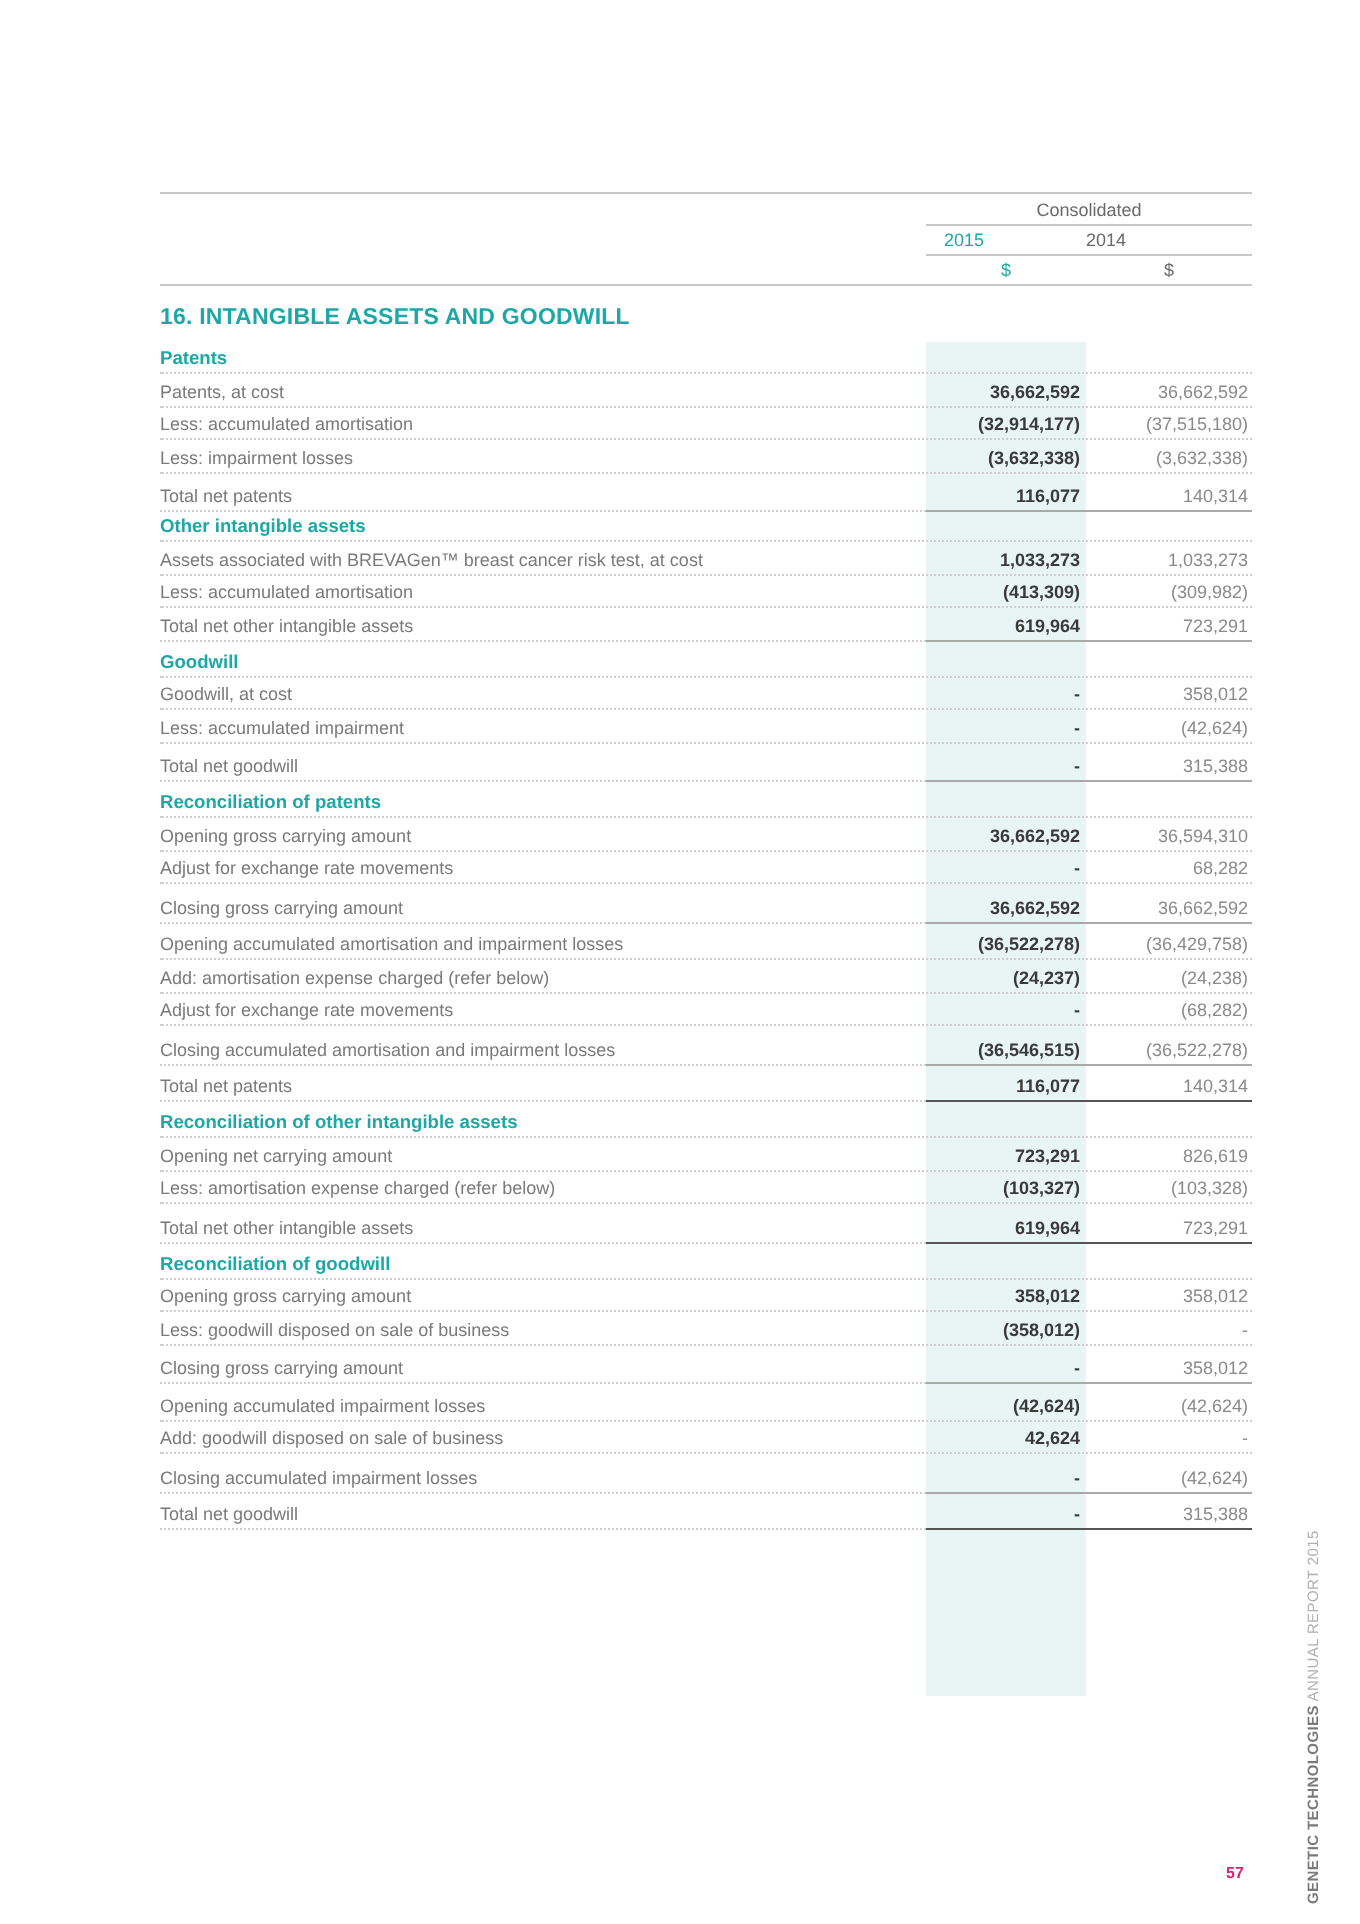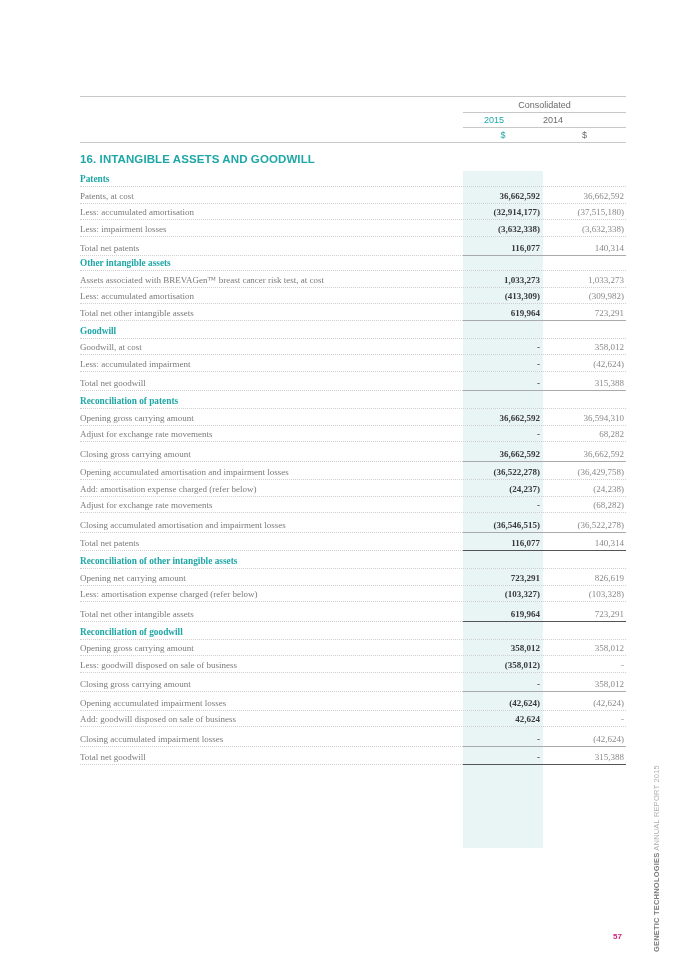--- a/index.html
+++ b/index.html
@@ -5,35 +5,35 @@
   html, body { margin:0; padding:0; background:#ffffff; }
   body { width:680px; height:962px; position:relative; overflow:hidden;
          font-family:"Liberation Sans", sans-serif; color:#7a7a7a; }
   .page { position:absolute; left:0; top:0; width:680px; height:850px; }
 
   
   .hdr { position:absolute; left:80px; top:96px; width:546px; }
   .hdr-topline { position:absolute; left:0; top:0; width:546px; border-top:1px solid #c8c8c8; }
   .hdr-cons { position:absolute; left:383px; top:4px; width:163px; text-align:center; font-size:9px; color:#6a6a6a; }
   .hdr-line2 { position:absolute; left:383px; top:16px; width:163px; border-top:1px solid #c8c8c8; }
-  .hdr-y1 { position:absolute; left:374px; top:19px; width:80px; text-align:center; font-size:9px; color:#1ea7a7; }
+  .hdr-y1 { position:absolute; left:392px; top:19px; width:80px; font-size:9px; color:#1ea7a7; }
   .hdr-y2 { position:absolute; left:463px; top:19px; width:83px; text-align:left; font-size:9px; color:#6a6a6a; }
   .hdr-line3 { position:absolute; left:383px; top:31px; width:163px; border-top:1px solid #c8c8c8; }
   .hdr-c1 { position:absolute; left:383px; top:34px; width:80px; text-align:center; font-size:9px; color:#1ea7a7; }
   .hdr-c2 { position:absolute; left:463px; top:34px; width:83px; text-align:center; font-size:9px; color:#6a6a6a; }
   .hdr-line4 { position:absolute; left:0; top:46px; width:546px; border-top:1px solid #c8c8c8; }
 
   .title { position:absolute; left:80px; top:153px; font-size:11.5px; font-weight:bold; color:#1ea7a7; letter-spacing:0.1px; }
 
   
   .shade { position:absolute; left:463px; top:171px; width:80px; height:677px; background:#e9f5f5; }
 
   
   .tbl { position:absolute; left:80px; top:171px; width:546px; }
-  .row { position:relative; width:546px; height:15.5px; border-bottom:1px dotted #cfcfcf; font-size:9px;font-family:Liberation Serif, serif; }
+  .row { position:relative; width:546px; height:15.5px; border-bottom:1px dotted #cfcfcf; font-size:9px; }
   .row.sec { height:15px; }
   .row.gap { margin-top:3px; }
   .row .lbl { position:absolute; left:0; bottom:2px; white-space:nowrap; }
   .row .v1 { position:absolute; right:86px; bottom:2px; font-weight:bold; color:#3a3a3a; text-align:right; }
   .row .v2 { position:absolute; right:2px; bottom:2px; color:#8a8a8a; text-align:right; }
   .row.sec .lbl { color:#1ea7a7; font-weight:bold; font-size:9.3px; }
   .row.total { border-bottom:none; }
   .row.total::after { content:""; position:absolute; left:383px; right:0; bottom:-1px; border-bottom:1px solid #555; }
   .row.subtotal { border-bottom:none; }
   .row.subtotal::after { content:""; position:absolute; left:383px; right:0; bottom:-1px; border-bottom:1px solid #aaa; }

